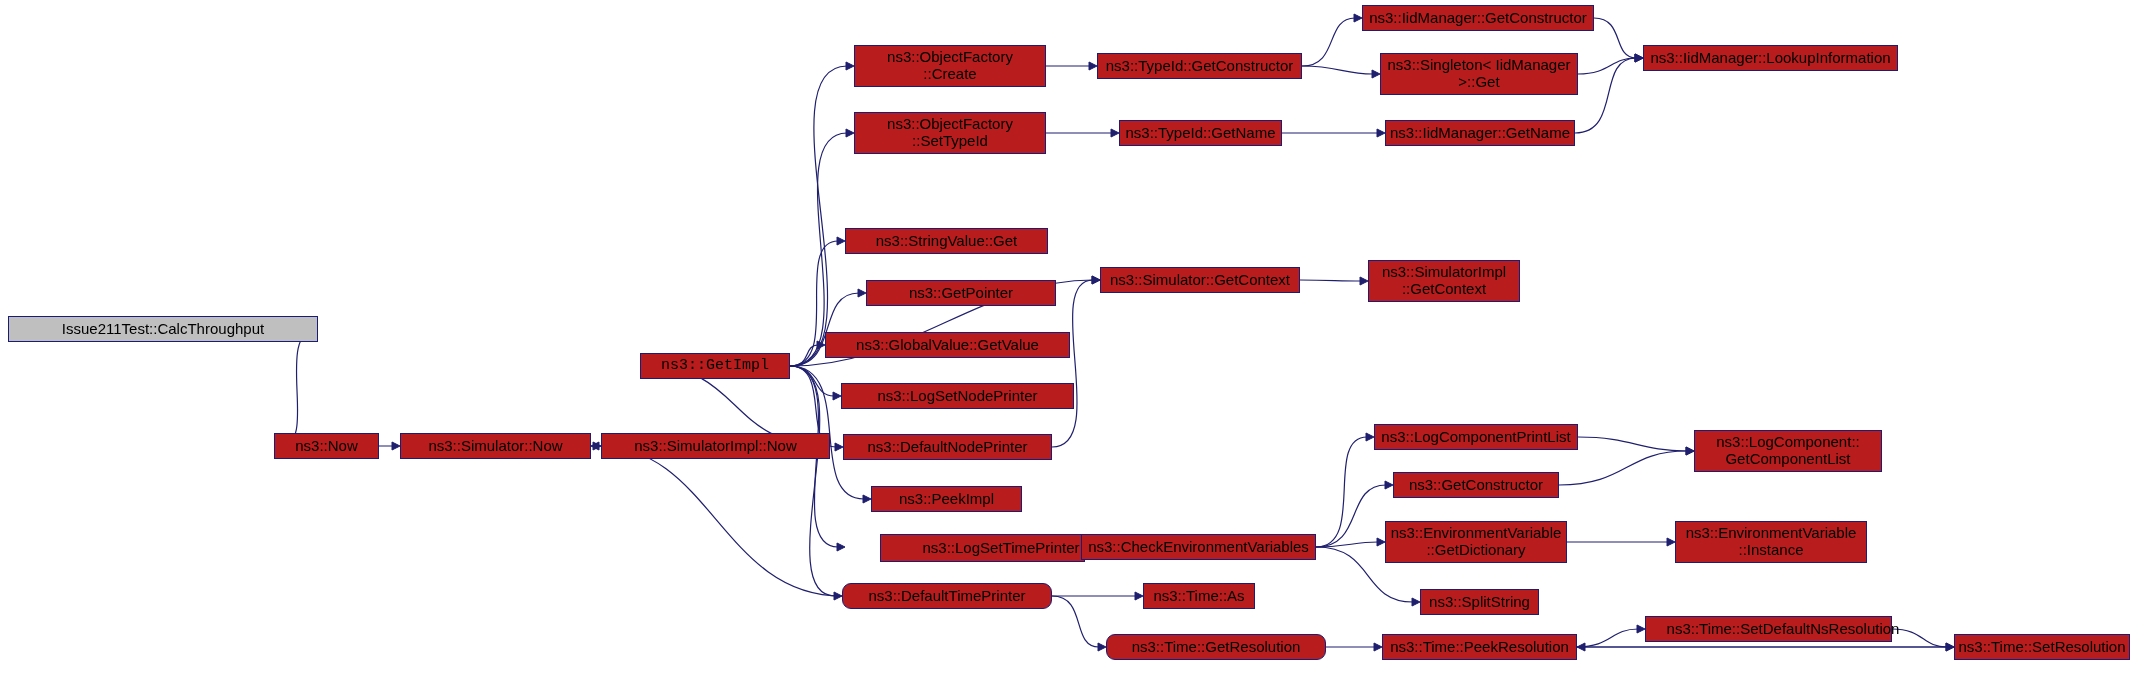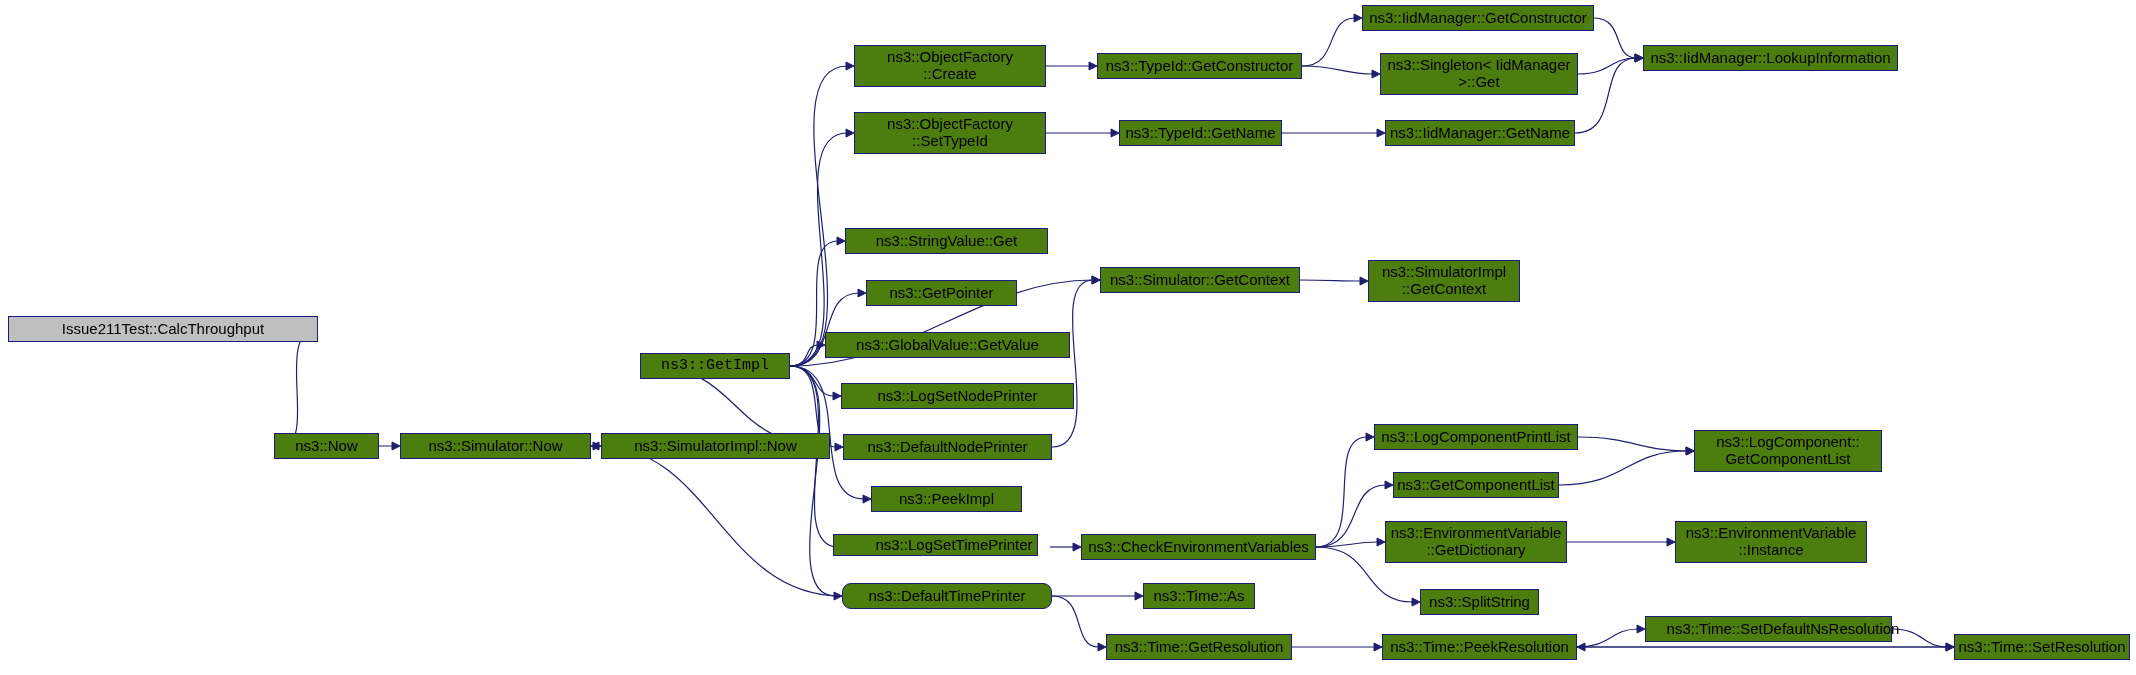--- a/index.html
+++ b/index.html
@@ -1,19 +1,19 @@
 <!DOCTYPE html>
 <html><head>
 <meta charset="utf-8">
 <style>
   html,body{margin:0;padding:0;background:#ffffff;}
   #canvas{position:relative;width:2136px;height:675px;background:#ffffff;
           font-family:"Liberation Sans", sans-serif;}
   .node{position:absolute;box-sizing:border-box;border:1px solid #1b1b7a;
-        background:#4d7c0f;color:#000000;font-size:15px;line-height:1.12;
+        background:#b91c1c;color:#000000;font-size:15px;line-height:1.12;
         display:flex;align-items:center;justify-content:center;text-align:center;
         padding:1px 4px;white-space:pre-line;}
   .node.root{background:#bfbfbf;border-color:#1b1b7a;}
   svg.edges{position:absolute;left:0;top:0;width:2136px;height:675px;overflow:visible;}
   svg.edges path{fill:none;stroke:#1f1f6e;stroke-width:1.2px;}
   svg.edges polygon{fill:#1f1f6e;stroke:#1f1f6e;stroke-width:1px;}
 </style>
 </head>
 <body>
 
@@ -106,41 +106,41 @@
       <div class="node root" style="left: 8px; top: 316px; width: 310px; height: 26px; text-align: right;">Issue211Test::CalcThroughput</div>
       <div class="node" style="left: 274px; top: 433px; width: 105px; height: 26px;">ns3::Now</div>
       <div class="node" style="left: 400px; top: 433px; width: 191px; height: 26px;">ns3::Simulator::Now</div>
       <div class="node" style="left: 601px; top: 433px; width: 229px; height: 26px;">ns3::SimulatorImpl::Now</div>
       <div class="node" style="left: 640px; top: 353px; width: 150px; height: 26px; font-family: Liberation Mono, monospace;">ns3::GetImpl</div>
       <div class="node" style="left: 854px; top: 45px; width: 192px; height: 42px;">ns3::ObjectFactory
 ::Create</div>
       <div class="node" style="left: 854px; top: 112px; width: 192px; height: 42px;">ns3::ObjectFactory
 ::SetTypeId</div>
       <div class="node" style="left: 845px; top: 228px; width: 203px; height: 26px;">ns3::StringValue::Get</div>
-      <div class="node" style="left: 866px; top: 280px; width: 151px; height: 26px; text-align: center;">ns3::GetPointer</div>
+      <div class="node" style="left: 866px; top: 280px; width: 190px; height: 26px; text-align: center;">ns3::GetPointer</div>
       <div class="node" style="left: 825px; top: 332px; width: 245px; height: 26px;">ns3::GlobalValue::GetValue</div>
       <div class="node" style="left: 841px; top: 383px; width: 233px; height: 26px;">ns3::LogSetNodePrinter</div>
       <div class="node" style="left: 843px; top: 434px; width: 209px; height: 26px;">ns3::DefaultNodePrinter</div>
       <div class="node" style="left: 871px; top: 486px; width: 151px; height: 26px;">ns3::PeekImpl</div>
-      <div class="node" style="left: 833px; top: 534px; width: 205px; height: 22px; padding-left: 41px;">ns3::LogSetTimePrinter</div>
+      <div class="node" style="left: 880px; top: 534px; width: 205px; height: 28px; padding-left: 41px;">ns3::LogSetTimePrinter</div>
       <div class="node" style="left: 842px; top: 583px; width: 210px; height: 26px; border-radius: 9px;">ns3::DefaultTimePrinter</div>
       <div class="node" style="left: 1097px; top: 53px; width: 205px; height: 26px;">ns3::TypeId::GetConstructor</div>
       <div class="node" style="left: 1119px; top: 120px; width: 163px; height: 26px;">ns3::TypeId::GetName</div>
       <div class="node" style="left: 1100px; top: 267px; width: 200px; height: 26px;">ns3::Simulator::GetContext</div>
       <div class="node" style="left: 1081px; top: 534px; width: 235px; height: 26px;">ns3::CheckEnvironmentVariables</div>
       <div class="node" style="left: 1143px; top: 583px; width: 112px; height: 26px;">ns3::Time::As</div>
-      <div class="node" style="left: 1106px; top: 634px; width: 186px; height: 26px;">ns3::Time::GetResolution</div>
+      <div class="node" style="left: 1106px; top: 634px; width: 220px; height: 26px; border-radius: 9px;">ns3::Time::GetResolution</div>
       <div class="node" style="left: 1362px; top: 5px; width: 232px; height: 26px;">ns3::IidManager::GetConstructor</div>
       <div class="node" style="left: 1380px; top: 53px; width: 198px; height: 42px;">ns3::Singleton&lt; IidManager
 &gt;::Get</div>
       <div class="node" style="left: 1385px; top: 120px; width: 190px; height: 26px;">ns3::IidManager::GetName</div>
       <div class="node" style="left: 1368px; top: 260px; width: 152px; height: 42px;">ns3::SimulatorImpl
 ::GetContext</div>
       <div class="node" style="left: 1374px; top: 424px; width: 204px; height: 26px;">ns3::LogComponentPrintList</div>
-      <div class="node" style="left: 1393px; top: 472px; width: 166px; height: 26px;">ns3::GetComponentList</div>
+      <div class="node" style="left: 1393px; top: 472px; width: 166px; height: 26px;">ns3::GetConstructor</div>
       <div class="node" style="left: 1385px; top: 521px; width: 182px; height: 42px;">ns3::EnvironmentVariable
 ::GetDictionary</div>
       <div class="node" style="left: 1420px; top: 589px; width: 119px; height: 26px;">ns3::SplitString</div>
       <div class="node" style="left: 1382px; top: 634px; width: 195px; height: 26px;">ns3::Time::PeekResolution</div>
       <div class="node" style="left: 1643px; top: 45px; width: 255px; height: 26px;">ns3::IidManager::LookupInformation</div>
       <div class="node" style="left: 1694px; top: 430px; width: 188px; height: 42px;">ns3::LogComponent::
 GetComponentList</div>
       <div class="node" style="left: 1675px; top: 521px; width: 192px; height: 42px;">ns3::EnvironmentVariable
 ::Instance</div>
       <div class="node" style="left: 1645px; top: 616px; width: 247px; height: 26px; padding-left: 33px;">ns3::Time::SetDefaultNsResolution</div>

